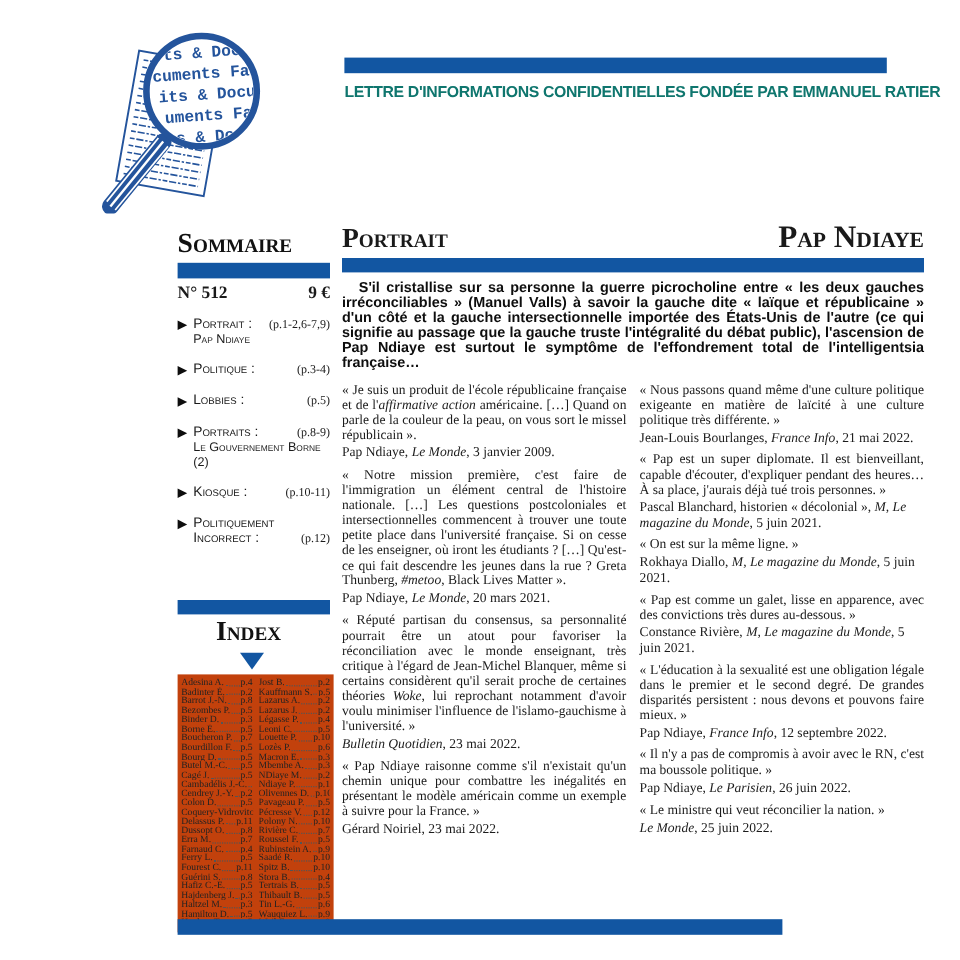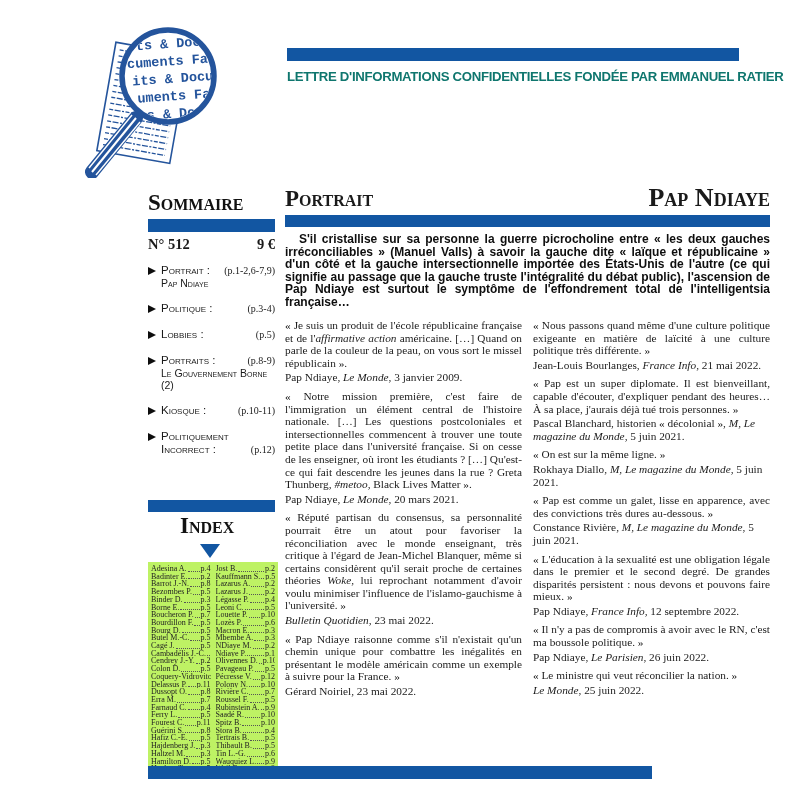--- a/index.html
+++ b/index.html
@@ -36,21 +36,21 @@
               line-height:13px; flex:1 1 auto; }
   .si-pages { font-size:10px; line-height:13px; margin-left:3px; align-self:flex-end; white-space:nowrap; }
   .si-sub { font-family:"Liberation Sans", sans-serif; font-variant:small-caps; font-size:10.5px;
             line-height:12px; padding-left:13px; }
 
   #index-bar { left:148px; top:500px; width:127px; height:12px; }
   #index-head { left:148px; top:513px;margin-left:32px; }
   #index-arrow { left:200px; top:544px; width:0; height:0;
                  border-left:10px solid transparent; border-right:10px solid transparent;
                  border-top:14px solid #1256a2; }
-  #index-table { left:148px; top:562px; width:130px; background:#bef264; padding:3px 3px 4px;
+  #index-table { left:148px; top:562px; width:130px; background:#c2410c; padding:3px 3px 4px;
                  display:flex; gap:5px; }
   .idx-col { flex:1 1 50%; min-width:0; }
   .idx-row { display:flex; align-items:flex-end; font-size:8px; line-height:7.7px;
              white-space:nowrap; overflow:hidden; color:#222; }
   .idx-dots { flex:1 1 auto; border-bottom:1px dotted #555; margin:0 1px 1px; min-width:3px; }
   .idx-pg { flex:none; }
 
   #bottom-bar { left:148px; top:766px; width:504px; height:13px; }
 
   

